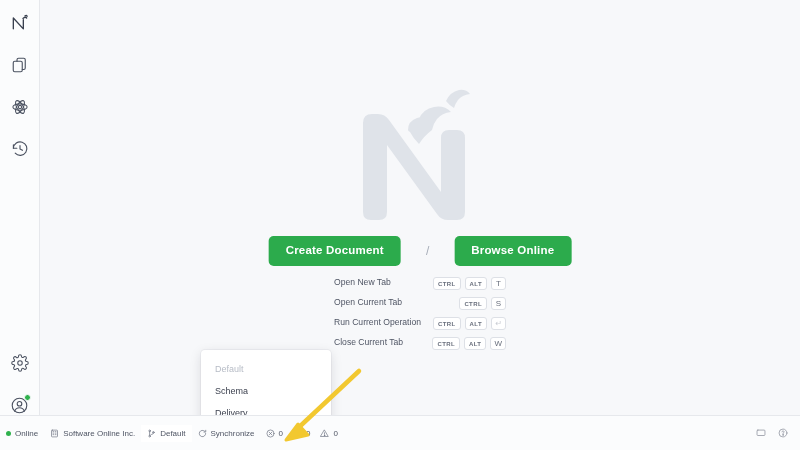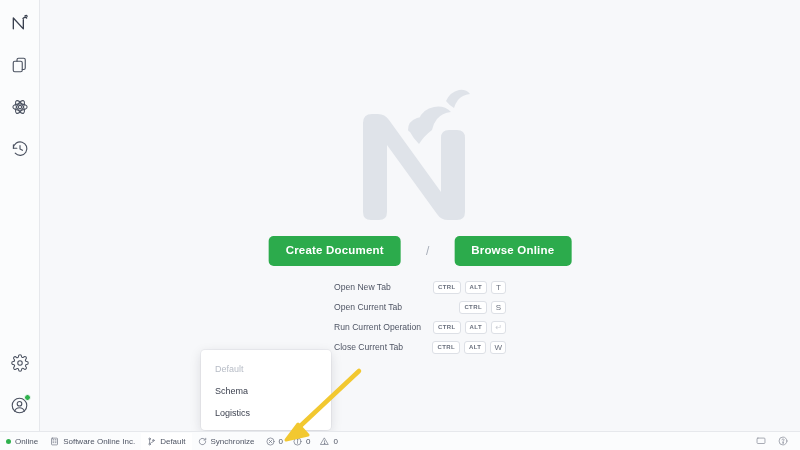--- a/index.html
+++ b/index.html
@@ -83,21 +83,21 @@
   }
   .slash { color: #a7adb8; font-size: 12px; }
 
   
   .shortcuts {
     position: absolute;
     top: 277px; left: 50%; transform: translateX(-50%);
     width: 172px;
   }
   .sc-row {
-    display: flex; align-items: center; justify-content: space-between;
+    display: flex; align-items: flex-start; justify-content: space-between;
     height: 20px; margin-bottom: 0px;
   }
   .sc-label { font-size: 8.6px; color: #4f5564; white-space: nowrap; }
   .sc-keys { display: flex; gap: 4px; align-items: center; }
   .kbd {
     min-width: 19px; height: 13px;
     border: 1px solid #dde0e6;
     border-radius: 3px;
     background: #ffffff;
     color: #676d7b;
@@ -127,21 +127,21 @@
     font-size: 9px;
     color: #3d4250;
     cursor: pointer;
   }
   .dd-item.disabled { color: #b7bcc6; }
 
   
   .statusbar {
     position: absolute;
     left: 0; bottom: 0;
-    width: 800px; height: 19px;
+    width: 800px; height: 35px;
     background: #fbfcfd;
     border-top: 1px solid #e6e8ec;
     display: flex; align-items: center;
     font-size: 8px;
     color: #4f5564;
     z-index: 8;
   }
   .sb-item {
     display: flex; align-items: center; gap: 4px;
     padding: 0 6px; height: 17px;
@@ -276,20 +276,21 @@
           <span class="kbd single">W</span>
         </span>
       </div>
 
     </div>
   </div>
 
   <div class="dropdown">
     <div class="dd-item disabled">Default</div>
     <div class="dd-item">Schema</div>
+    <div class="dd-item">Delivery</div>
     <div class="dd-item">Logistics</div>
   </div>
 
   <div class="statusbar">
 
     <div class="sb-item">
       <span class="sb-dot"></span>
       <span>Online</span>
     </div>
 

